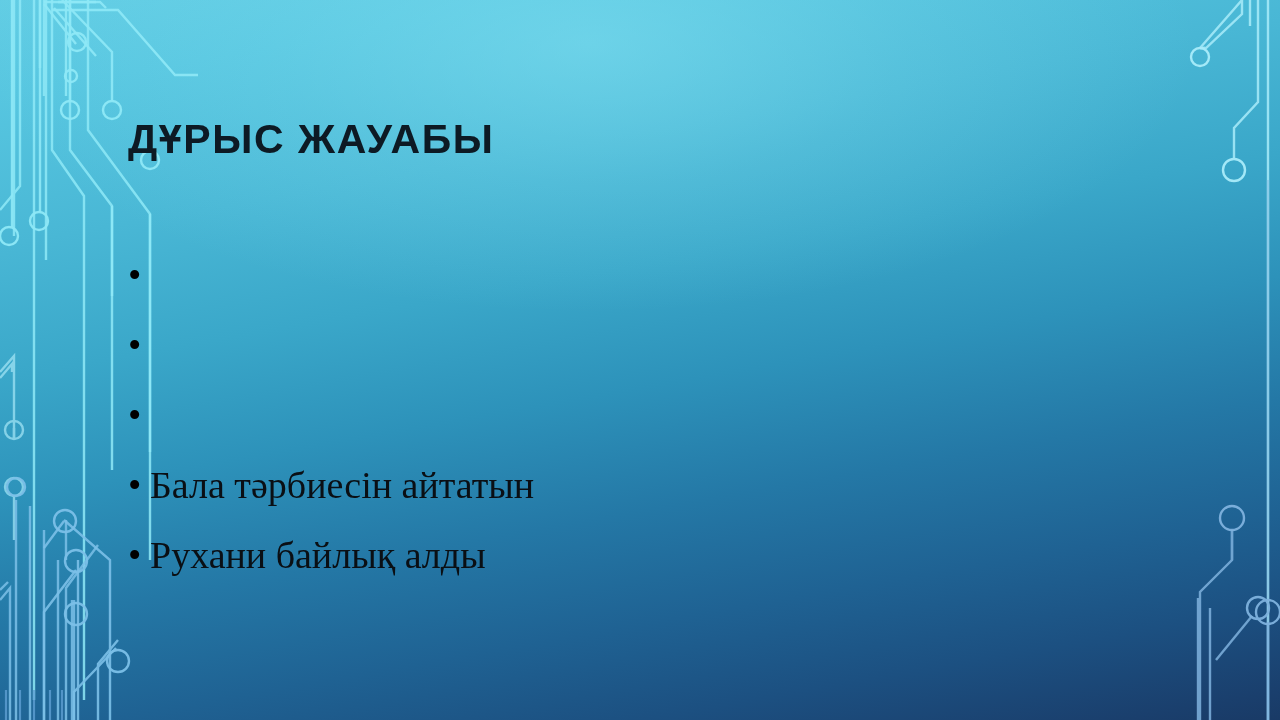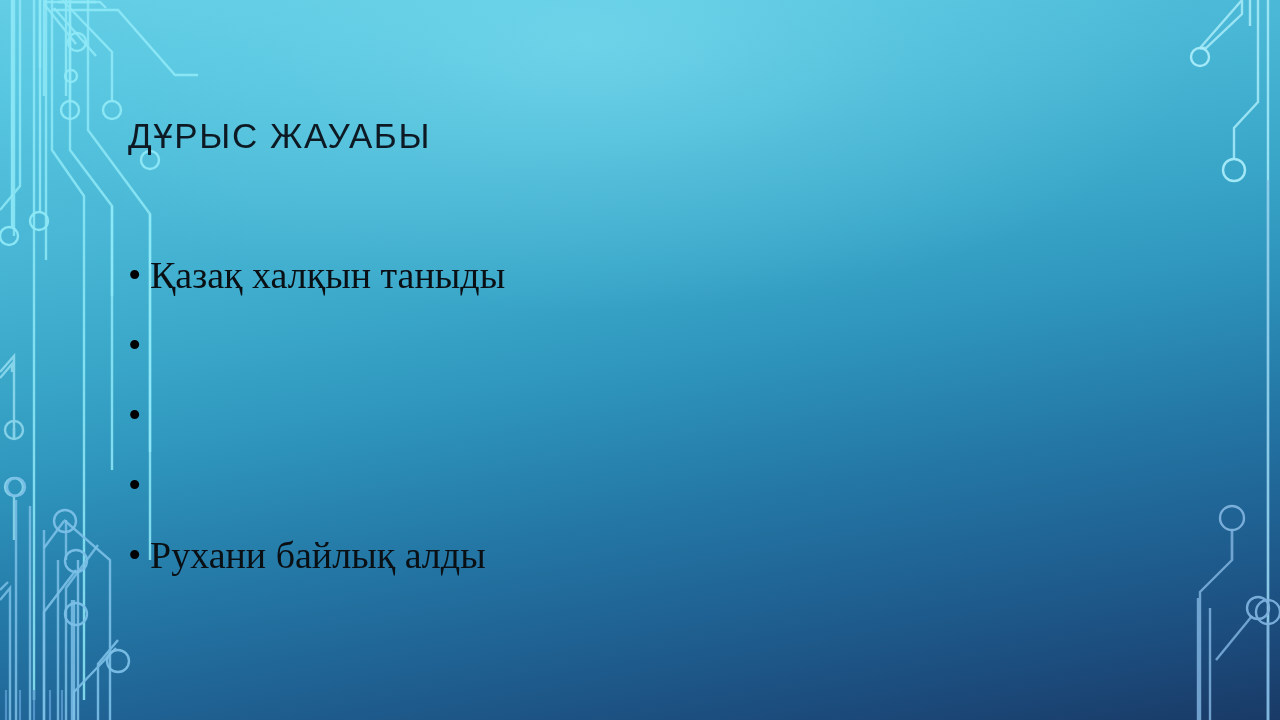--- a/index.html
+++ b/index.html
@@ -56,22 +56,22 @@
   }
 
   
   .slide-title {
     position: absolute;
     left: 128px;
     top: 116px;
     width: 1000px;
     margin: 0;
     font-family: "Liberation Sans", sans-serif;
-    font-weight: 400;
-    font-size: 35px;
+    font-weight: 700;
+    font-size: 41px;
     line-height: 1.15;
     letter-spacing: 1.6px;
     color: #0d1a24;
     text-transform: uppercase;
     white-space: nowrap;
   }
 
   
   .bullet-list {
     position: absolute;
@@ -246,30 +246,30 @@
 
   </svg>
 
   <div class="content">
 
     <h1 class="slide-title">ДҰРЫС ЖАУАБЫ</h1>
 
     <ul class="bullet-list">
       <li class="bullet-item">
         <span class="bullet-marker">•</span>
-        <span class="bullet-text">Қазақ халқын таныды</span>
-      </li>
-      <li class="bullet-item">
-        <span class="bullet-marker">•</span>
-      </li>
-      <li class="bullet-item">
-        <span class="bullet-marker">•</span>
-      </li>
-      <li class="bullet-item">
-        <span class="bullet-marker">•</span>
+      </li>
+      <li class="bullet-item">
+        <span class="bullet-marker">•</span>
+      </li>
+      <li class="bullet-item">
+        <span class="bullet-marker">•</span>
+      </li>
+      <li class="bullet-item">
+        <span class="bullet-marker">•</span>
+        <span class="bullet-text">Бала тәрбиесін айтатын</span>
       </li>
       <li class="bullet-item">
         <span class="bullet-marker">•</span>
         <span class="bullet-text">Рухани байлық алды</span>
       </li>
     </ul>
 
   </div>
 </div>
 

